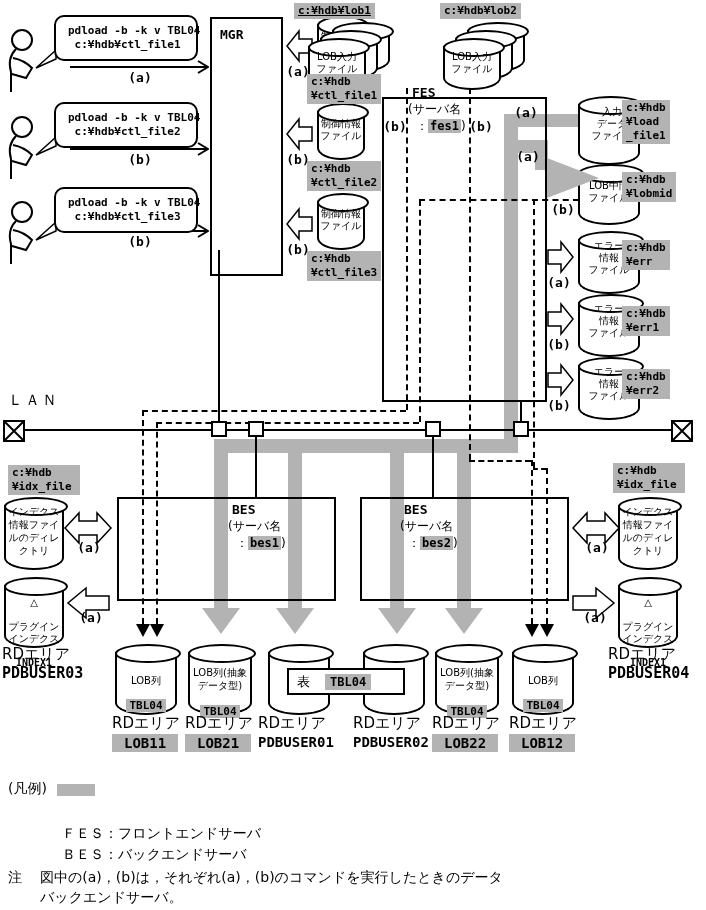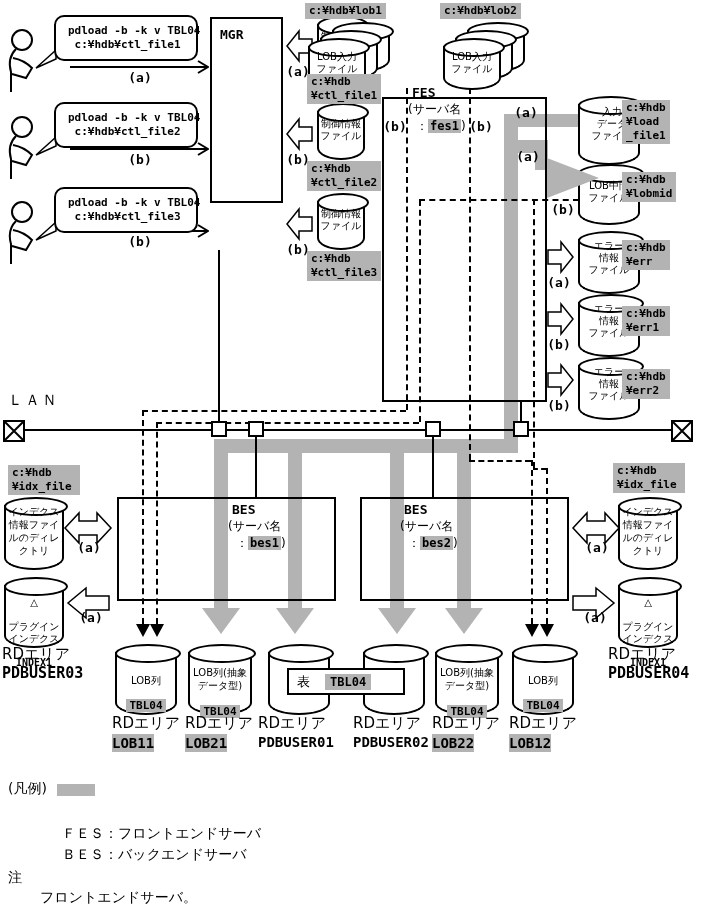--- a/index.html
+++ b/index.html
@@ -33,21 +33,21 @@
   .ah-down-black { position: absolute; width: 0; height: 0; border-left: 7px solid transparent;
           border-right: 7px solid transparent; border-top: 13px solid #000; z-index: 2; }
   .ah-right-gray { position: absolute; width: 0; height: 0; border-top: 20px solid transparent;
           border-bottom: 20px solid transparent; border-left: 52px solid #b3b3b3; z-index: 6; }
   .conn { position: absolute; width: 16px; height: 16px; background: #fff; border: 2px solid #000; z-index: 4; }
   .mono { font-family: "DejaVu Sans Mono", monospace; font-weight: bold; }
   .svgw { position: absolute; z-index: 4; line-height: 0; }
   .svgw svg polygon { fill: #fff; stroke: #000; stroke-width: 1.5; }
   .rdblock { position: absolute; z-index: 5; }
   .rdblock .rdl { font-size: 15px; line-height: 18px; }
-  .gname { display: inline-block; background: #b3b3b3; font: bold 14px/18px "DejaVu Sans Mono", monospace; padding: 0 0; margin-top: 2px; }
+  .gname { display: inline-block; background: #b3b3b3; font: bold 14px/18px "DejaVu Sans Mono", monospace; padding: 0 12px; margin-top: 2px; }
   .pname { display: inline-block; font: bold 14px/18px "DejaVu Sans Mono", monospace; margin-top: 0; }
   .srvtxt { position: absolute; z-index: 5; font-size: 12px; line-height: 17px; }
   .srvtxt .bn { font: bold 13px/16px "DejaVu Sans Mono", monospace; }
   .hl { background: #b3b3b3; font-family: "DejaVu Sans Mono", monospace; font-weight: bold; padding: 0 2px; }
   .jp14 { position: absolute; font-size: 14px; line-height: 19px; z-index: 5; }
   .tbox { position: absolute; border: 2px solid #000; background: #fff; z-index: 6;
           display: flex; align-items: center; font-size: 13px; padding-left: 8px; }
 </style>
 </head>
 <body>
@@ -131,21 +131,21 @@
         <polygon points="22,2 2,20 22,11"></polygon>
       </svg></div>
   <div class="bubble" style="left:54px;top:187px;width:144px;height:46px;"><span>pdload -b -k v TBL04
  c:¥hdb¥ctl_file3</span></div>
   <div class="hline" style="left:70px;top:230px;width:138px;"></div>
   <div class="svgw" style="left:197px;top:224px;"><svg width="12" height="14">
         <path d="M1,1 L11,7 L1,13" fill="none" stroke="#000" stroke-width="2"></path>
       </svg></div>
   <div class="flow" style="left:118px;top:234px;width:44px;">(b)</div>
 
-  <div class="box" style="left:210px;top:17px;width:73px;height:186px;">
+  <div class="box" style="left:210px;top:17px;width:73px;height:259px;">
     <div class="mono" style="font-size:13px;padding:8px 0 0 8px;">MGR</div>
   </div>
   <div class="vline" style="left:218px;top:250px;height:172px;"></div>
 
   <div class="svgw" style="left:285px;top:29px;"><svg width="28" height="34">
         <polygon points="27,10 14,10 14,2 2,17 14,32 14,24 27,24"></polygon>
       </svg></div>
   <div class="flow" style="left:282px;top:64px;width:32px;">(a)</div>
   <div class="cyl" style="left:317px;top:24px;width:48px;height:49px;">
     <div class="ct" style="padding-top:7px;">制御情報
@@ -169,21 +169,21 @@
         <polygon points="27,10 14,10 14,2 2,17 14,32 14,24 27,24"></polygon>
       </svg></div>
   <div class="flow" style="left:282px;top:242px;width:32px;">(b)</div>
   <div class="cyl" style="left:317px;top:201px;width:48px;height:49px;">
     <div class="ct" style="padding-top:7px;">制御情報
 ファイル</div>
   </div>
   <div class="tag" style="left:307px;top:251px;width:74px;">c:¥hdb
 ¥ctl_file3</div>
 
-  <div class="tag" style="left:305px;top:3px;">c:¥hdb¥lob1</div>
+  <div class="tag" style="left:294px;top:3px;text-decoration:underline;">c:¥hdb¥lob1</div>
   <div class="abs" style="left:308px;top:22px;width:82px;height:78px;z-index:4;">
     <div class="cyl" style="left:24px;top:8px;width:58px;height:42px;"></div>
     <div class="cyl" style="left:12px;top:16px;width:58px;height:42px;"></div>
     <div class="cyl" style="left:0;top:24px;width:58px;height:44px;">
       <div class="ct" style="padding-top:5px;">LOB入力
 ファイル</div>
     </div>
   </div>
   <div class="tag" style="left:440px;top:3px;">c:¥hdb¥lob2</div>
   <div class="abs" style="left:443px;top:22px;width:82px;height:78px;z-index:4;">
@@ -410,15 +410,16 @@
     <span>表</span>
     <span class="hl" style="margin-left:15px;font-size:12px;padding:1px 5px;">TBL04</span>
   </div>
 
   <div class="jp14" style="left:8px;top:779px;">(凡例)</div>
   <div class="gbar" style="left:57px;top:784px;width:38px;height:12px;z-index:5;"></div>
   <div class="jp14" style="left:62px;top:845px;">ＢＥＳ：バックエンドサーバ</div>
   <div class="jp14" style="left:62px;top:824px;">ＦＥＳ：フロントエンドサーバ</div>
 
   <div class="jp14" style="left:8px;top:868px;">注</div>
-  <div class="jp14" style="left:40px;top:888px;">フロントエンドサーバ。</div>
+  <div class="jp14" style="left:40px;top:868px;">図中の(a)，(b)は，それぞれ(a)，(b)のコマンドを実行したときのデータ</div>
+  <div class="jp14" style="left:40px;top:888px;">バックエンドサーバ。</div>
 
 </div>
 
 </body></html>

